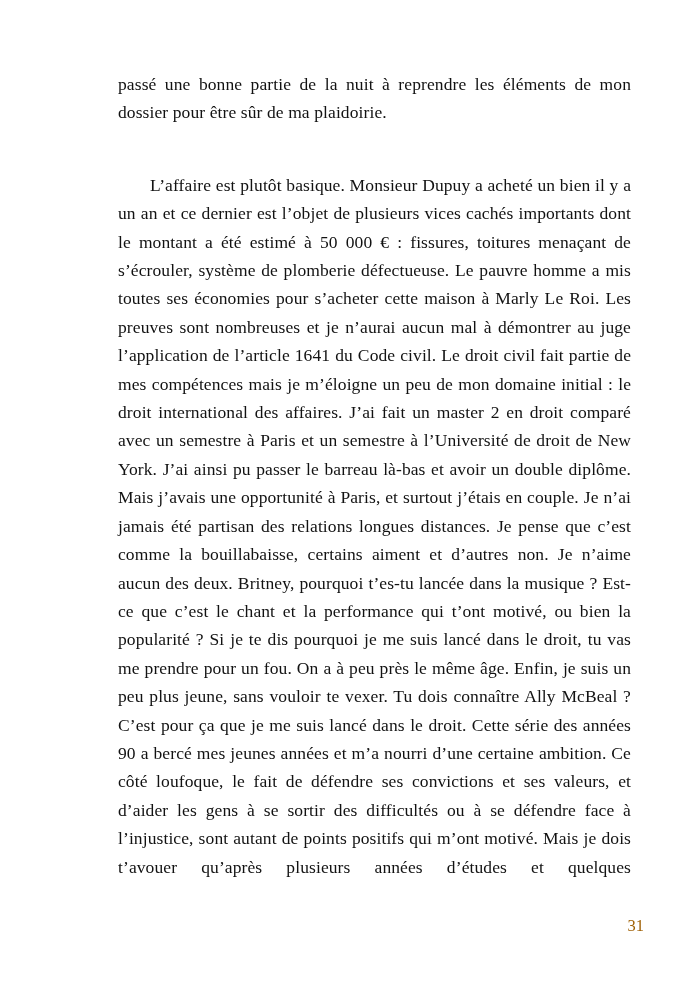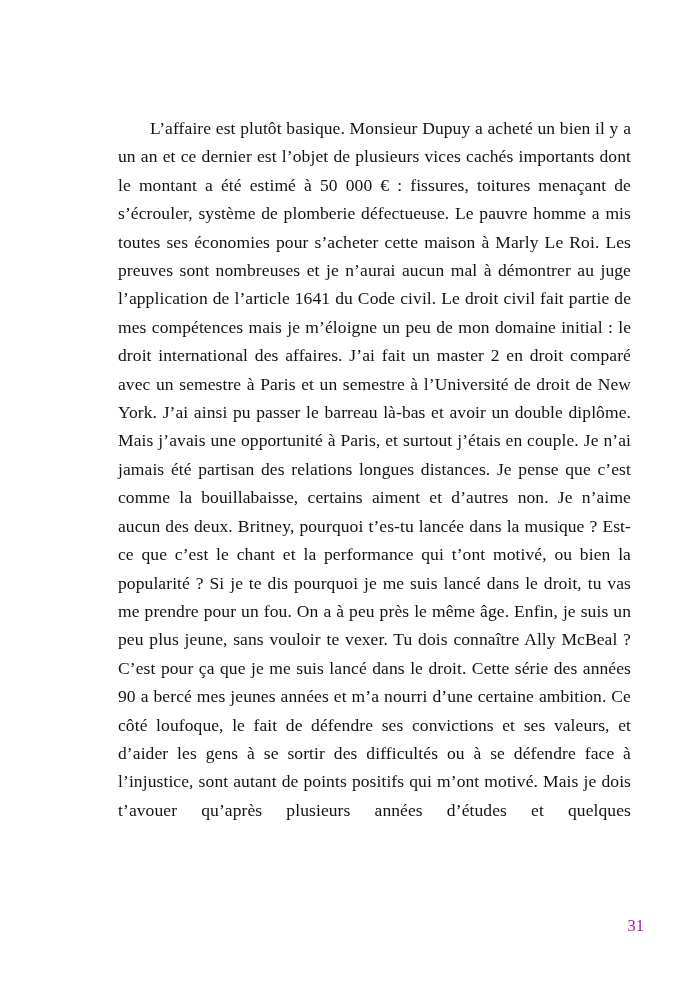--- a/index.html
+++ b/index.html
@@ -39,24 +39,25 @@
     text-indent: 32px;
   }
   .para.continues {
     text-align-last: justify;
   }
   .page-number {
     position: absolute;
     right: 56px;
     bottom: 56px;
     font-size: 16.5px;
-    color: #a21caf;
+    color: #a16207;
   }
 </style>
 </head>
 <body>
 
 <div class="book-page">
   <div class="text-block">
+    <p class="para">passé une bonne partie de la nuit à reprendre les éléments de mon dossier pour être sûr de ma plaidoirie.</p>
     <p class="para indented continues">L’affaire est plutôt basique. Monsieur Dupuy a acheté un bien il y a un an et ce dernier est l’objet de plusieurs vices cachés importants dont le montant a été estimé à 50&nbsp;000&nbsp;€&nbsp;: fissures, toitures menaçant de s’écrouler, système de plomberie défectueuse. Le pauvre homme a mis toutes ses économies pour s’acheter cette maison à Marly Le Roi. Les preuves sont nombreuses et je n’aurai aucun mal à démontrer au juge l’application de l’article 1641 du Code civil. Le droit civil fait partie de mes compétences mais je m’éloigne un peu de mon domaine initial&nbsp;: le droit international des affaires. J’ai fait un master 2 en droit comparé avec un semestre à Paris et un semestre à l’Université de droit de New York. J’ai ainsi pu passer le barreau là-bas et avoir un double diplôme. Mais j’avais une opportunité à Paris, et surtout j’étais en couple. Je n’ai jamais été partisan des relations longues distances. Je pense que c’est comme la bouillabaisse, certains aiment et d’autres non. Je n’aime aucun des deux. Britney, pourquoi t’es-tu lancée dans la musique&nbsp;? Est-ce que c’est le chant et la performance qui t’ont motivé, ou bien la popularité&nbsp;? Si je te dis pourquoi je me suis lancé dans le droit, tu vas me prendre pour un fou. On a à peu près le même âge. Enfin, je suis un peu plus jeune, sans vouloir te vexer. Tu dois connaître Ally McBeal&nbsp;? C’est pour ça que je me suis lancé dans le droit. Cette série des années 90 a bercé mes jeunes années et m’a nourri d’une certaine ambition. Ce côté loufoque, le fait de défendre ses convictions et ses valeurs, et d’aider les gens à se sortir des difficultés ou à se défendre face à l’injustice, sont autant de points positifs qui m’ont motivé. Mais je dois t’avouer qu’après plusieurs années d’études et quelques</p>
   </div>
   <div class="page-number">31</div>
 </div>
 
 </body></html>

